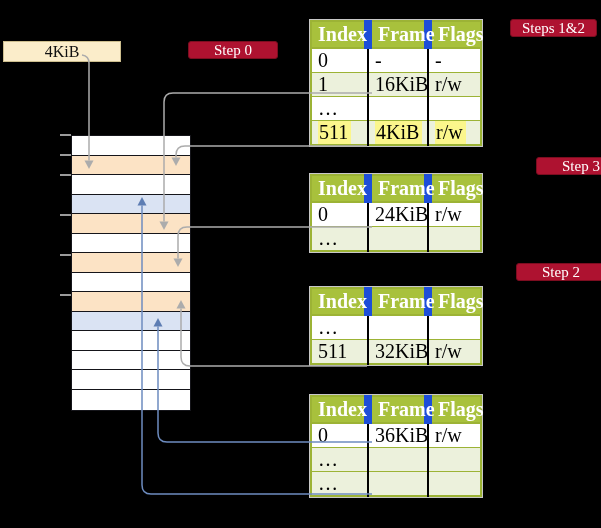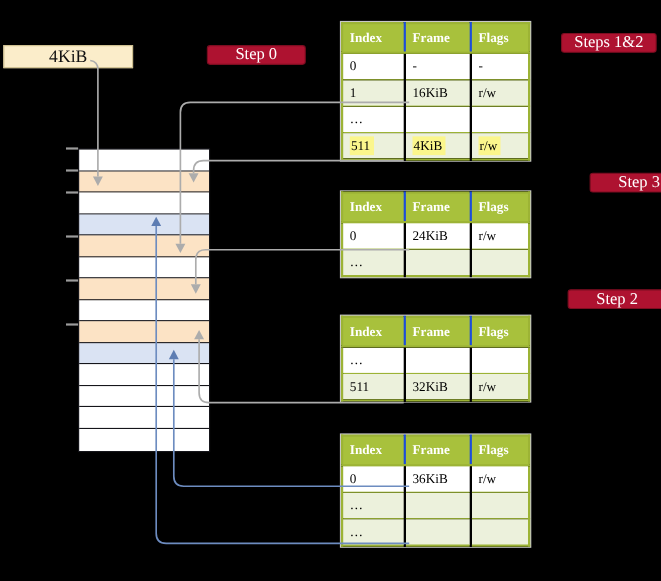--- a/index.html
+++ b/index.html
@@ -9,41 +9,41 @@
   
   .kib-box{position:absolute;left:3px;top:41px;width:116px;height:19px;
     background:#FBEDCA;border:1px solid #CDBE8E;color:#111;
     font-size:16px;text-align:center;line-height:19px;}
 
   
   .badge{position:absolute;height:16px;line-height:16px;padding:0 25px;
     background:#AE1230;border:1px solid #7C0D20;border-radius:3px;
     color:#fff;font-size:15px;white-space:nowrap;}
   .badge.step0{left:188px;top:41px;}
-  .badge.steps12{left:510px;top:30px;padding:0 11px;}
+  .badge.steps12{left:510px;top:19px;padding:0 11px;}
   .badge.step3{left:536px;top:157px;}
   .badge.step4{left:516px;top:263px;}
 
   
   .mem{position:absolute;left:71px;top:135px;width:118px;
        border:1.5px solid #15151A;background:#15151A;}
   .mrow{height:18.5px;border-bottom:1.5px solid #15151A;}
   .mrow:last-child{border-bottom:none;height:20px;}
   .mrow.white{background:#FFFFFF;}
   .mrow.peach{background:#FCE3C5;}
   .mrow.blue{background:#DAE3F3;}
   .tick{position:absolute;left:60px;width:11px;height:1.5px;background:#9B9B9B;}
 
   
   table.pt{position:absolute;left:310px;width:170px;border-collapse:collapse;
     table-layout:fixed;border:2px solid #9CB335;box-shadow:0 0 0 1px #C8C8C8;
-    font-size:12px;}
+    font-size:20px;}
   table.pt col.c1{width:57px;} table.pt col.c2{width:60px;} table.pt col.c3{width:53px;}
   table.pt th{background:#A8C13C;color:#fff;font-weight:bold;text-align:left;
-    height:23px;padding:1px 0 1px 6px;border-left:2px solid #1d4ed8;
+    height:23px;padding:1px 0 1px 6px;border-left:8px solid #1d4ed8;
     border-bottom:2px solid #9CB335;}
   table.pt th:first-child{border-left:none;}
   table.pt td{height:23px;padding:0 0 0 6px;border-left:2px solid #000;
     border-top:1.5px solid #9CB335;background:#fff;color:#000;
     overflow:hidden;white-space:nowrap;}
   table.pt td:first-child{border-left:none;}
   table.pt tr.shade td{background:#ECF1DC;}
   .hl{background:#FBF68C;padding:1px 3px 2px 1px;}
   .t1{top:20px;} .t2{top:174px;} .t3{top:287px;} .t4{top:395px;}
 

